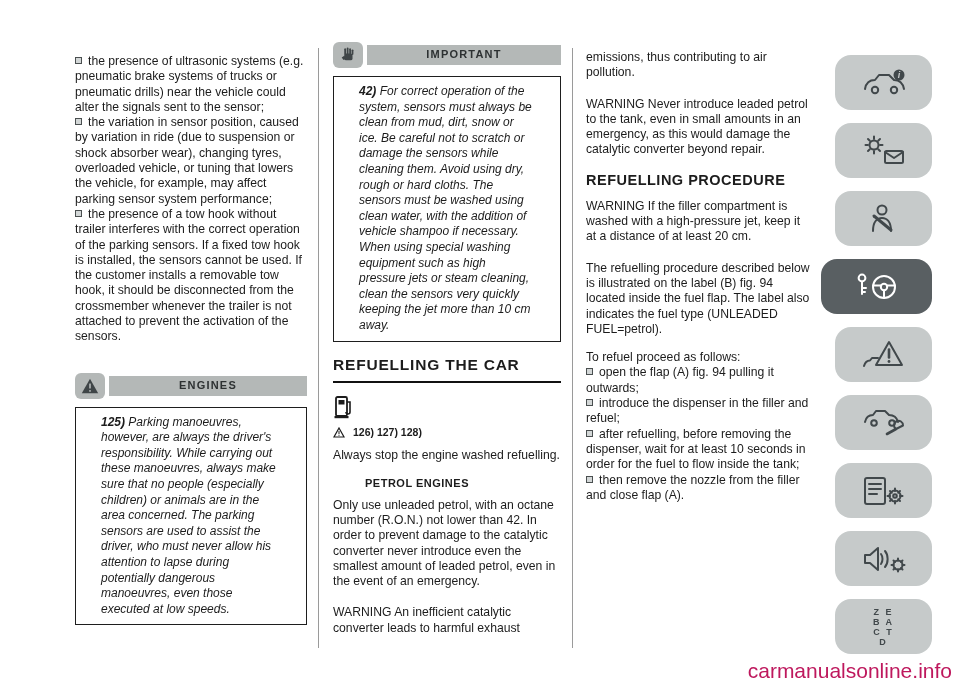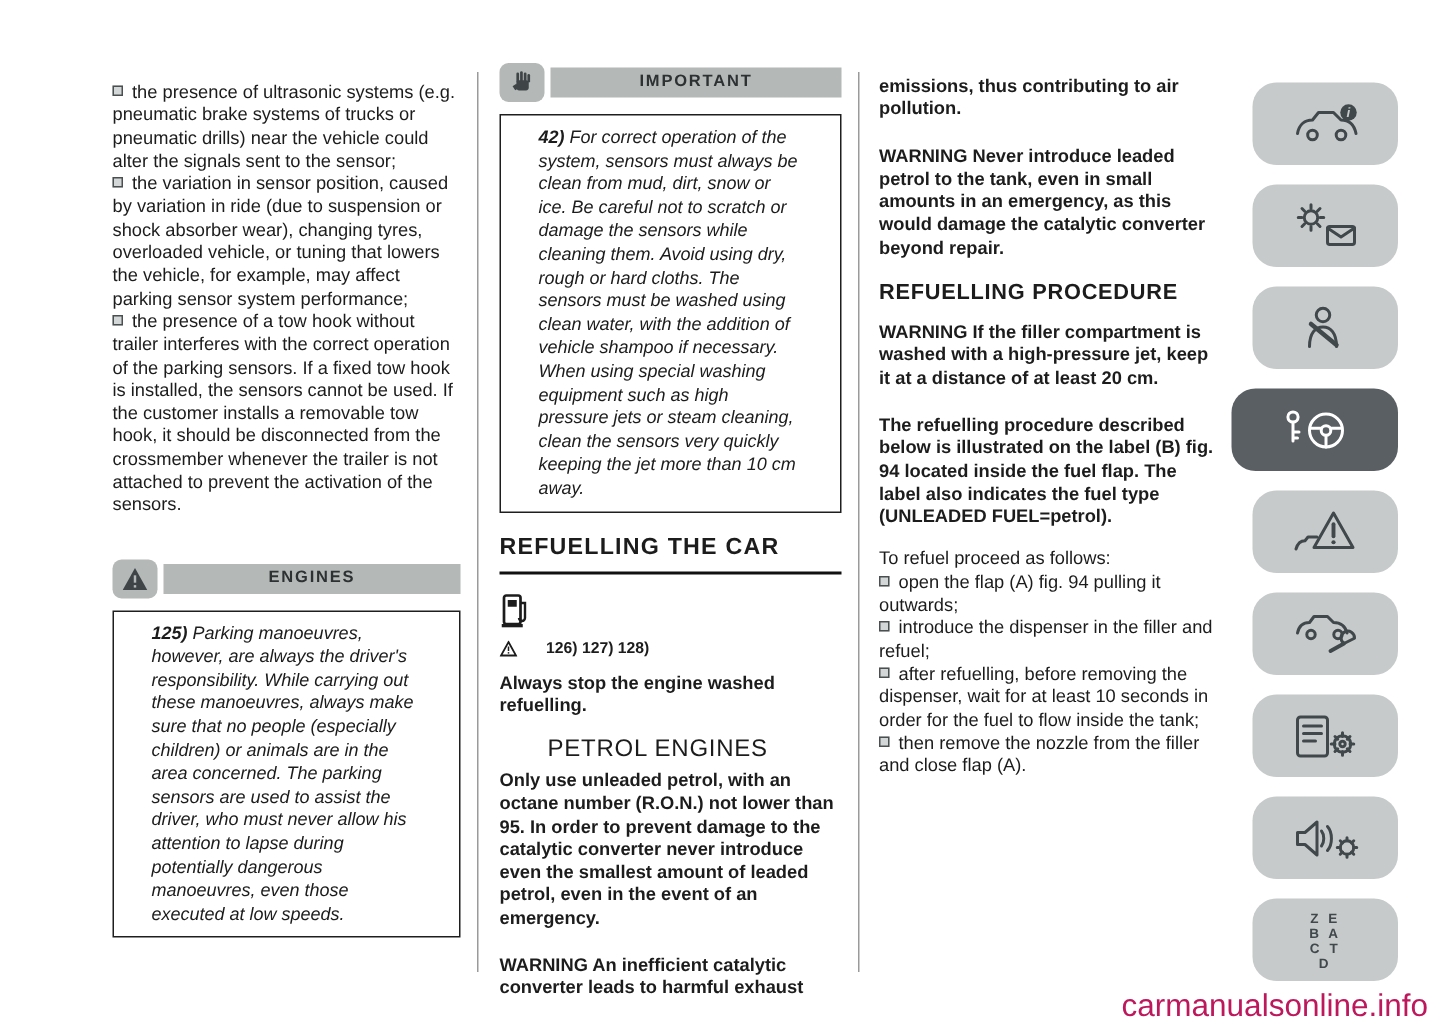--- a/index.html
+++ b/index.html
@@ -14,21 +14,21 @@
   .page{position:relative;width:960px;height:683px;background:#fff;}
 
   
   .col{position:absolute;font-size:12.2px;line-height:15.3px;}
   .col1{left:75px;top:54px;width:232px;}
   .col2{left:333px;top:42px;width:228px;}
   .col3{left:586px;top:50px;width:226px;}
   .vdiv{position:absolute;top:48px;height:600px;width:1px;background:#9a9a9a;}
   .vdiv1{left:318px;} .vdiv2{left:572px;}
 
-  p.body{margin:0 0 13px 0;font-weight:bold;}
+  p.body{margin:0 0 13px 0;}
   p.tight{margin:0;}
 
   
   .sq{display:inline-block;width:7px;height:7px;border:1px solid #4a4f50;
       background:#d3d7d7;margin-right:6px;position:relative;top:-1px;}
 
   
   .bar{display:flex;align-items:center;margin:10px 0 8px 0;}
   .bar-icon{width:30px;height:26px;background:var(--header-bar);border-radius:6px;
       display:flex;align-items:center;justify-content:center;flex:0 0 30px;margin-right:4px;}
@@ -37,26 +37,26 @@
   .bar-label{font-size:11px;letter-spacing:1.2px;color:#2d3132;font-weight:600;}
 
   
   .note{border:1.2px solid #1e1e1e;padding:7px 25px;font-style:italic;
       font-size:12px;line-height:15.6px;}
   .note b{font-style:italic;}
 
   
   .h1{font-weight:bold;font-size:15.5px;line-height:18px;letter-spacing:.8px;
       border-bottom:2px solid #111;padding-bottom:7px;margin:14px 0 10px 0;}
-  .h2{font-weight:normal;font-size:16px;letter-spacing:.5px;margin:2px 0 6px 0;padding-left:32px;}
+  .h2{font-weight:bold;font-size:11px;letter-spacing:.5px;margin:2px 0 6px 0;padding-left:32px;}
   .h2b{font-weight:bold;font-size:14.5px;line-height:17px;letter-spacing:.5px;margin:8px 0 10px 0;}
 
   
   .pumprow{margin:2px 0 2px 0;}
-  .refs{display:flex;align-items:center;gap:19px;margin:1px 0 8px 0;
+  .refs{display:flex;align-items:center;gap:8px;margin:1px 0 8px 0;
       font-size:10.5px;font-weight:bold;}
 
   
   .sidebar{position:absolute;left:820px;top:55px;width:112px;}
   .tab{width:97px;height:55px;margin:0 0 13px auto;background:var(--tab-inactive);
       border-radius:16px;display:flex;align-items:center;justify-content:center;
       color:#41484b;}
   .tab.active{width:111px;background:var(--tab-active);color:#ffffff;}
   .ticon{width:46px;height:32px;stroke:currentColor;fill:none;
       stroke-width:2;stroke-linecap:round;stroke-linejoin:round;}
@@ -136,21 +136,21 @@
           <rect x="11" y="8" width="2" height="6" fill="#1c1c1c"></rect>
           <rect x="11" y="15.5" width="2" height="2" fill="#1c1c1c"></rect>
         </svg>
       <span>126) 127) 128)</span>
     </div>
 
     <p class="body">Always stop the engine washed refuelling.</p>
 
     <div class="h2">PETROL ENGINES</div>
 
-    <p class="body">Only use unleaded petrol, with an octane number (R.O.N.) not lower than 95. In order to prevent damage to the catalytic converter never introduce even the smallest amount of leaded petrol, even in the event of an emergency.</p>
+    <p class="body">Only use unleaded petrol, with an octane number (R.O.N.) not lower than 42. In order to prevent damage to the catalytic converter never introduce even the smallest amount of leaded petrol, even in the event of an emergency.</p>
     <p class="body" style="margin-top:16px">WARNING An inefficient catalytic converter leads to harmful exhaust</p>
   </div>
 
   <div class="col col3">
     <p class="body">emissions, thus contributing to air pollution.</p>
     <p class="body" style="margin-top:16px">WARNING Never introduce leaded petrol to the tank, even in small amounts in an emergency, as this would damage the catalytic converter beyond repair.</p>
     <div class="h2b" style="margin-top:14px">REFUELLING PROCEDURE</div>
     <p class="body">WARNING If the filler compartment is washed with a high-pressure jet, keep it at a distance of at least 20 cm.</p>
     <p class="body" style="margin-top:16px">The refuelling procedure described below is illustrated on the label (B) fig. 94 located inside the fuel flap. The label also indicates the fuel type (UNLEADED FUEL=petrol).</p>
     <p class="tight">To refuel proceed as follows:</p>

